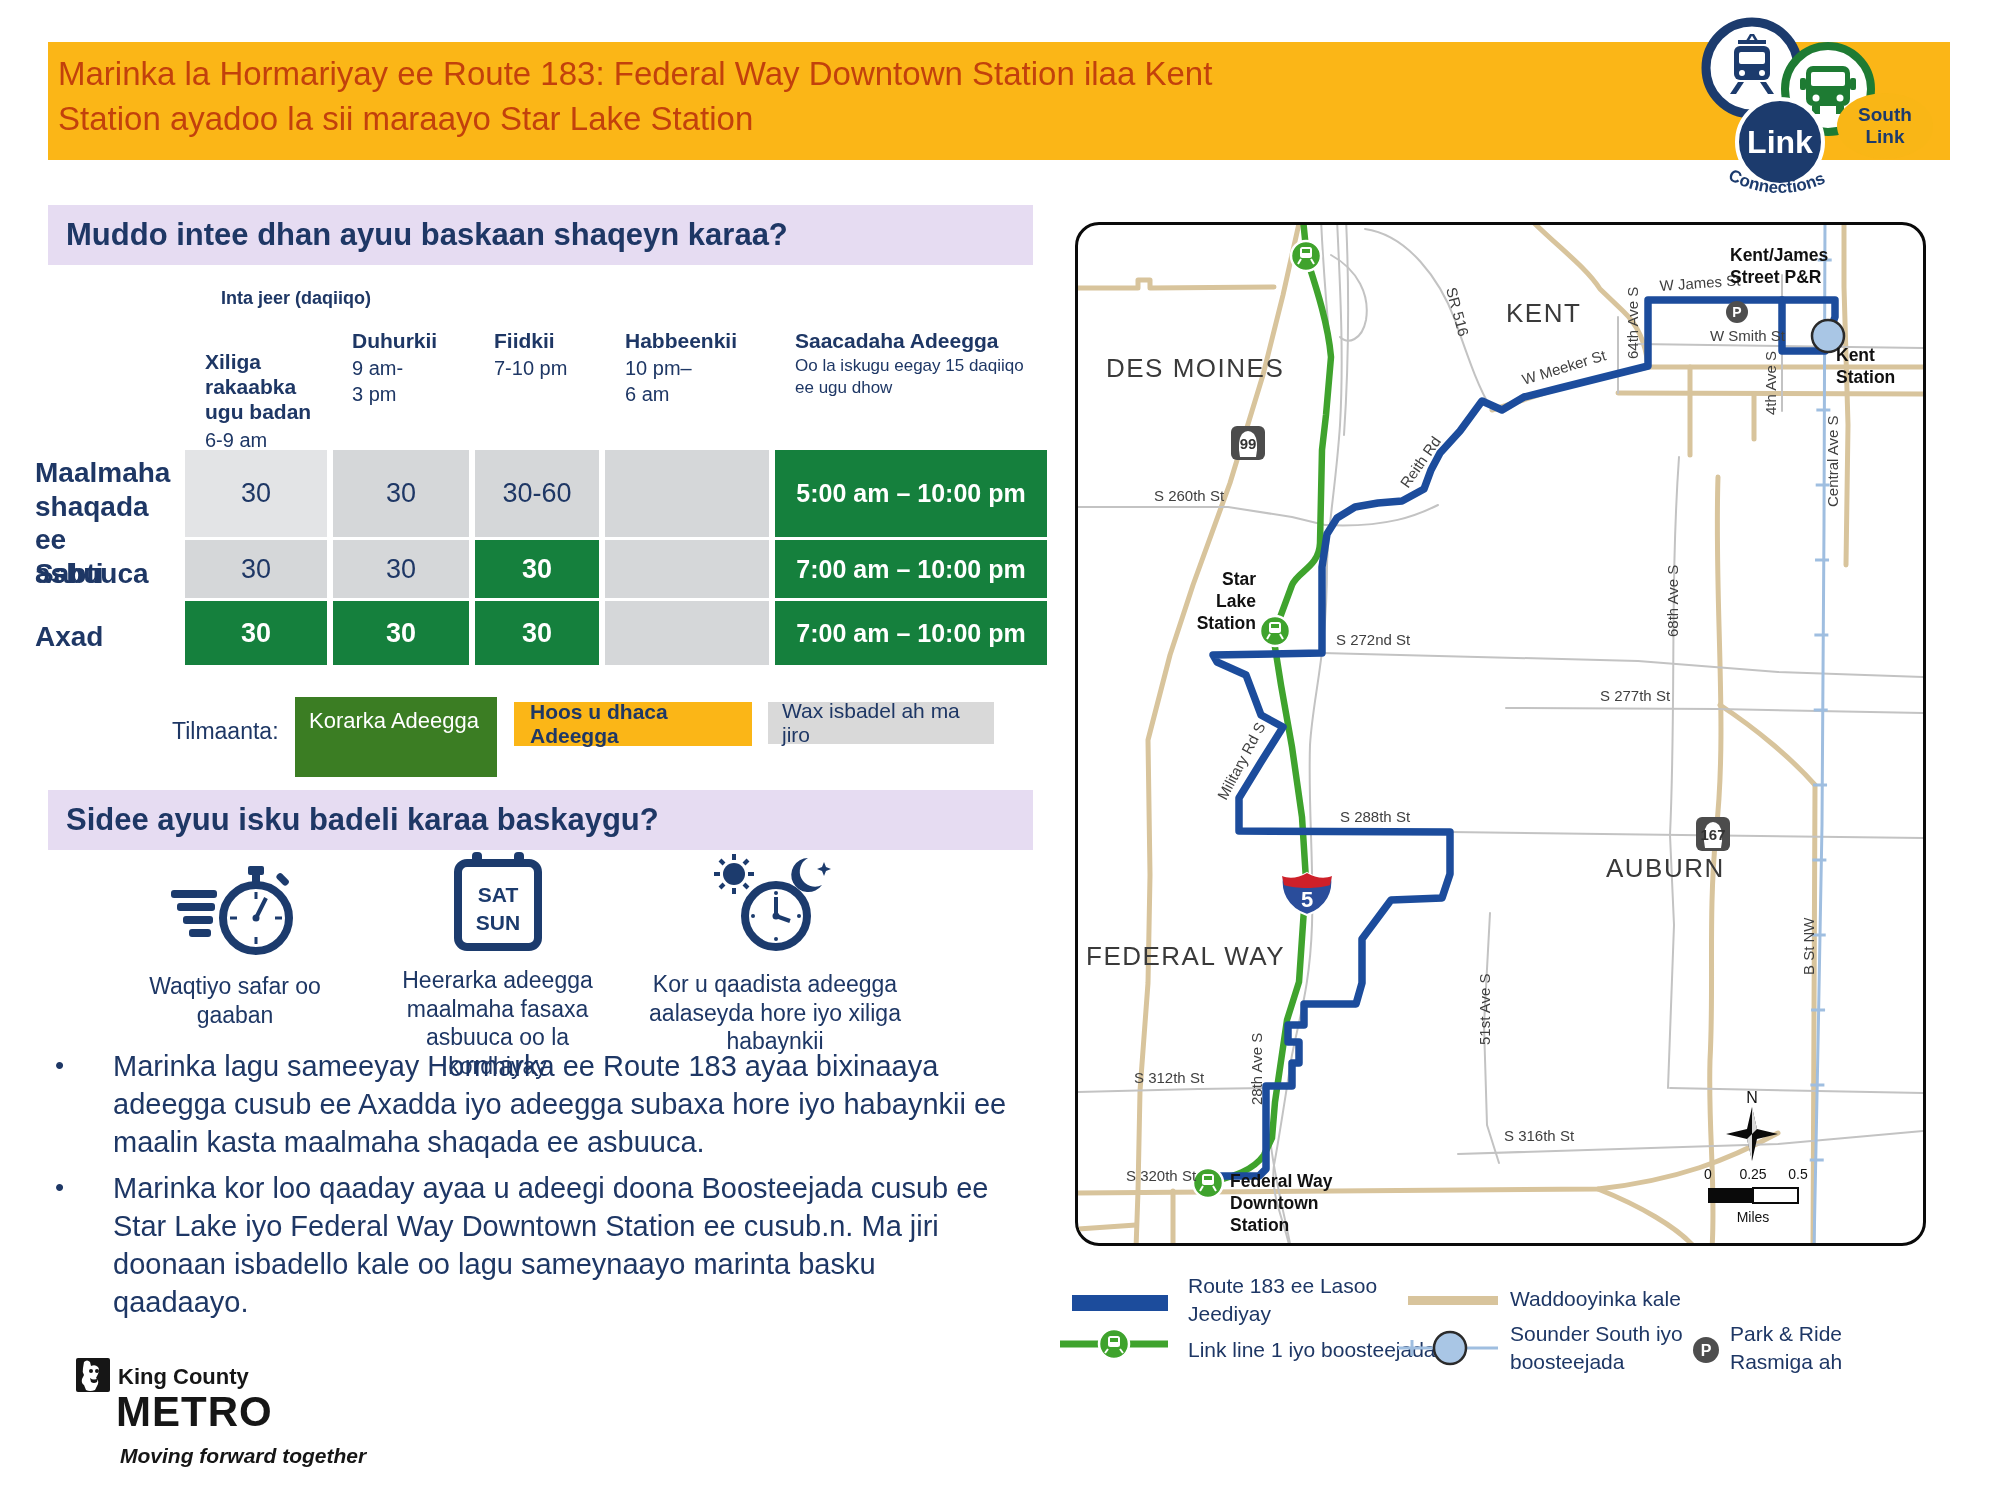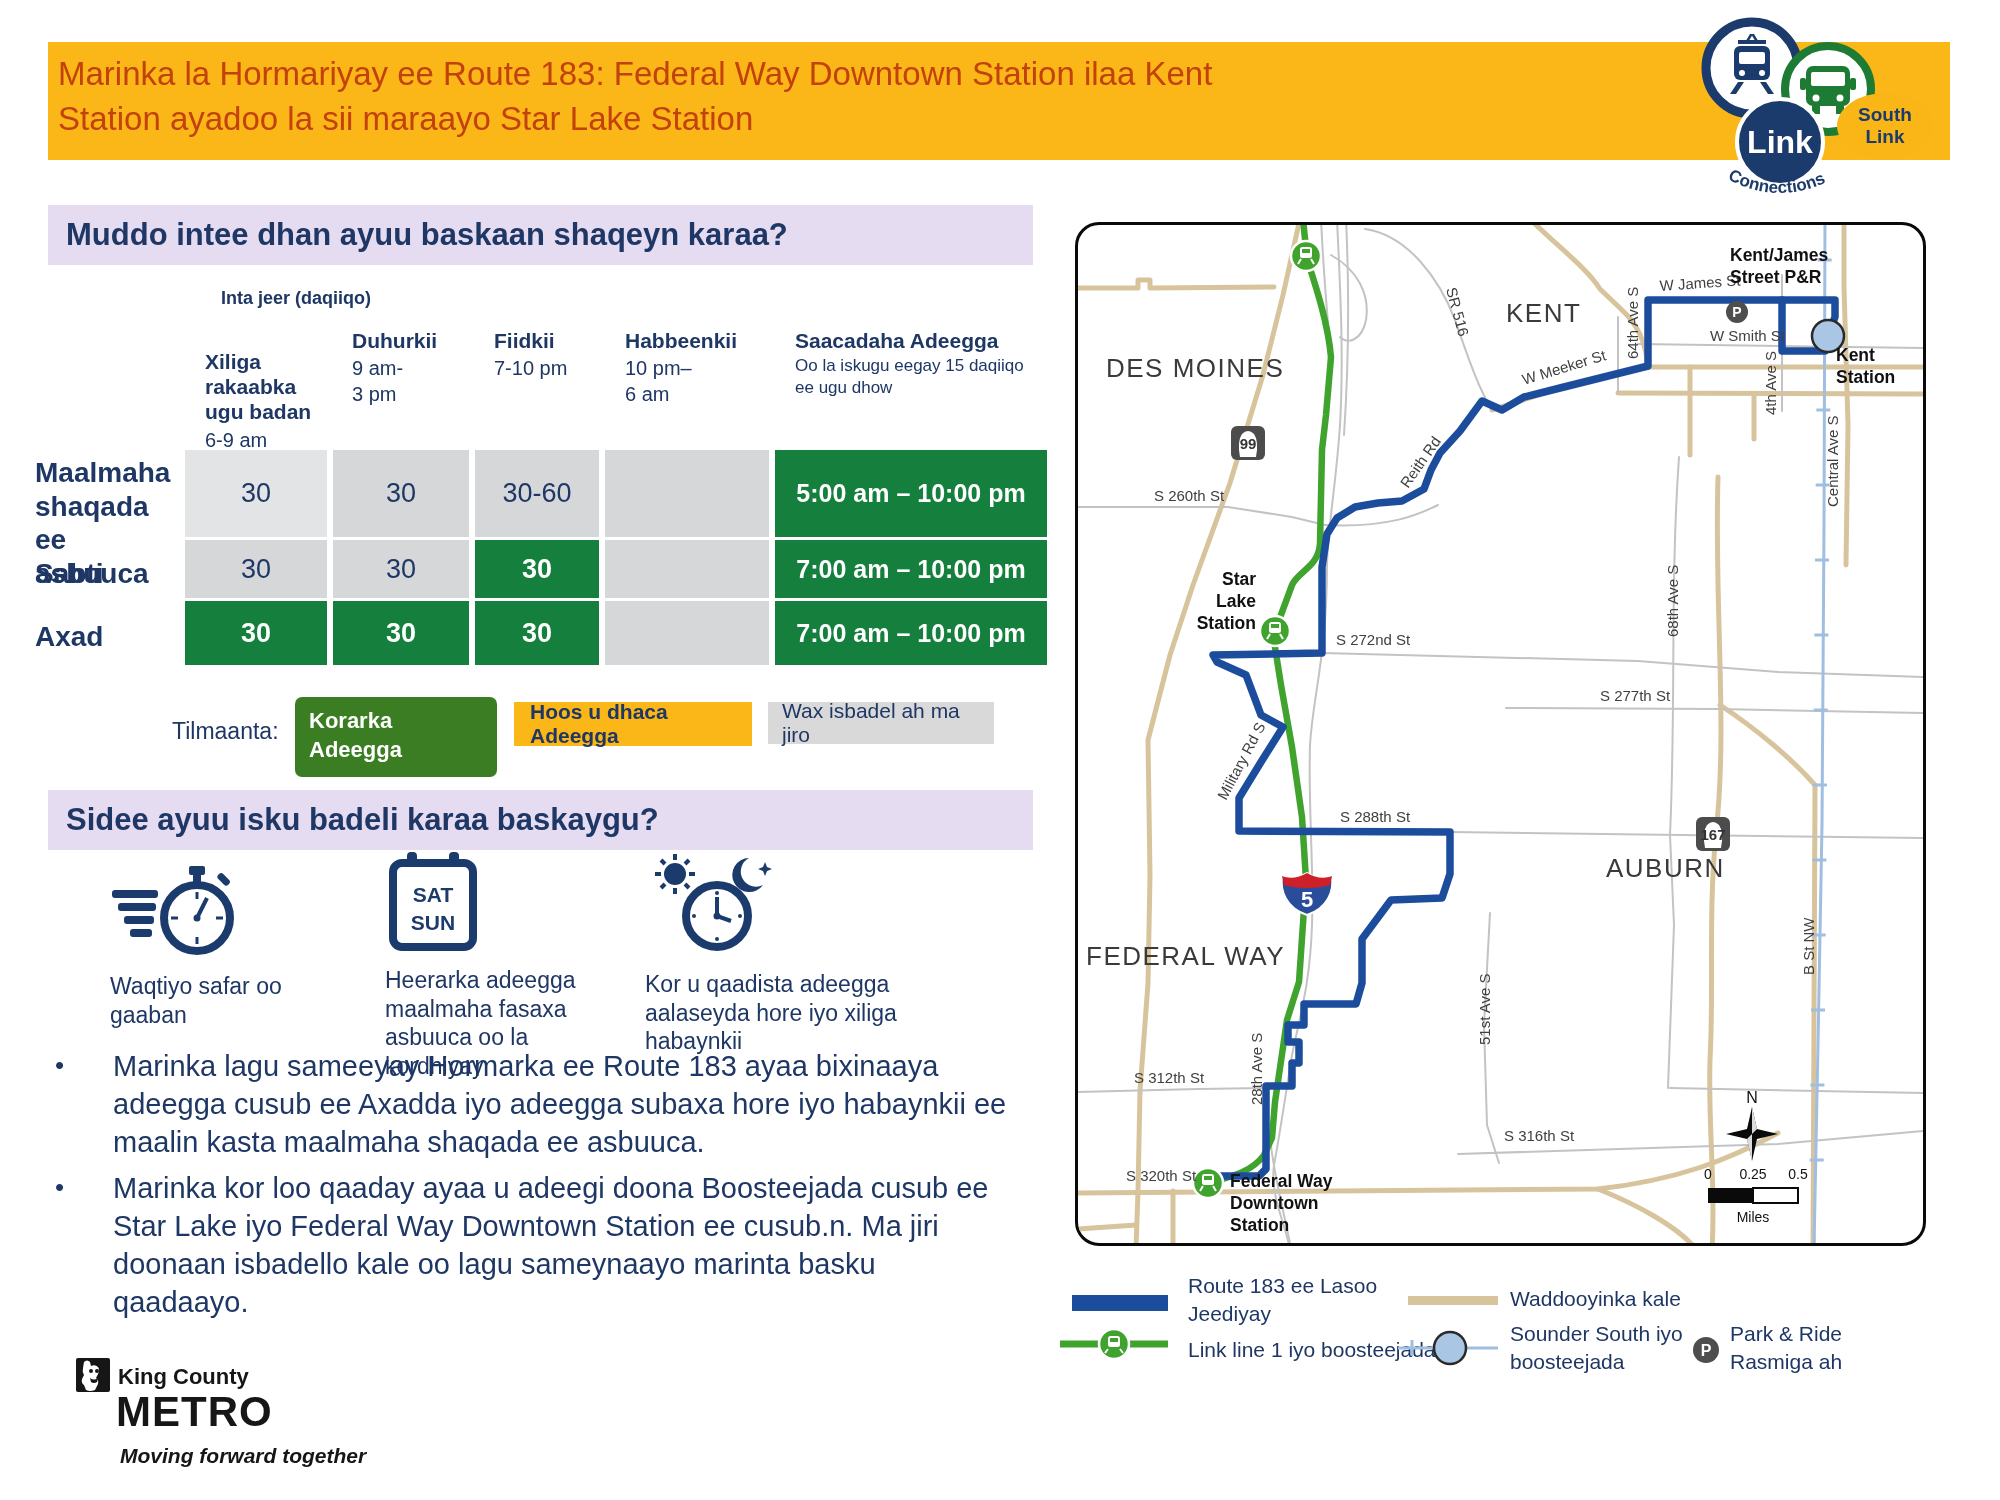--- a/index.html
+++ b/index.html
@@ -29,28 +29,28 @@
         font-size:27px;box-sizing:border-box;}
   .cell.gray{background:#D5D7D9;color:#1E3765;}
   .cell.graylight{background:#E3E4E6;color:#1E3765;}
   .cell.green{background:#15803d;color:#ffffff;font-weight:bold;}
   .cell.hours{font-size:25px;font-weight:bold;}
 
   
   .key-label{left:172px;top:718px;font-size:23px;}
   .keybox{position:absolute;box-sizing:border-box;}
   .key-green{left:295px;top:697px;width:202px;height:80px;background:#3B7D23;color:#fff;
-             font-weight:bold;font-size:22px;padding:10px 14px;line-height:1.3;border-radius:7px;}
+             font-weight:normal;font-size:22px;padding:10px 14px;line-height:1.3;}
   .key-yellow{left:514px;top:702px;width:238px;height:44px;background:#FBB617;color:#1E3765;
               font-weight:bold;font-size:21px;display:flex;align-items:center;padding:0 16px;}
   .key-gray{left:768px;top:702px;width:226px;height:42px;background:#D9D9D9;color:#1E3765;
             font-size:21px;display:flex;align-items:center;padding:0 14px;}
 
   
-  .feature{position:absolute;text-align:left;}
+  .feature{position:absolute;text-align:center;}
   .feature .cap{font-size:23px;line-height:1.24;margin-top:10px;}
   #bullets{left:45px;top:1048px;width:965px;list-style:none;margin:0;padding:0;}
   #bullets li{position:relative;padding-left:68px;font-size:29px;line-height:1.31;margin-bottom:8px;}
   #bullets li::before{content:"•";position:absolute;left:10px;top:0;font-size:26px;}
 
   
   .kc{left:76px;top:1358px;width:360px;}
   .kc-row{display:flex;align-items:flex-start;}
   .kc-name{font-size:22px;font-weight:bold;color:#161616;margin:6px 0 0 8px;}
   .kc-metro{font-size:42px;font-weight:bold;color:#161616;letter-spacing:1px;margin:-4px 0 0 40px;}

